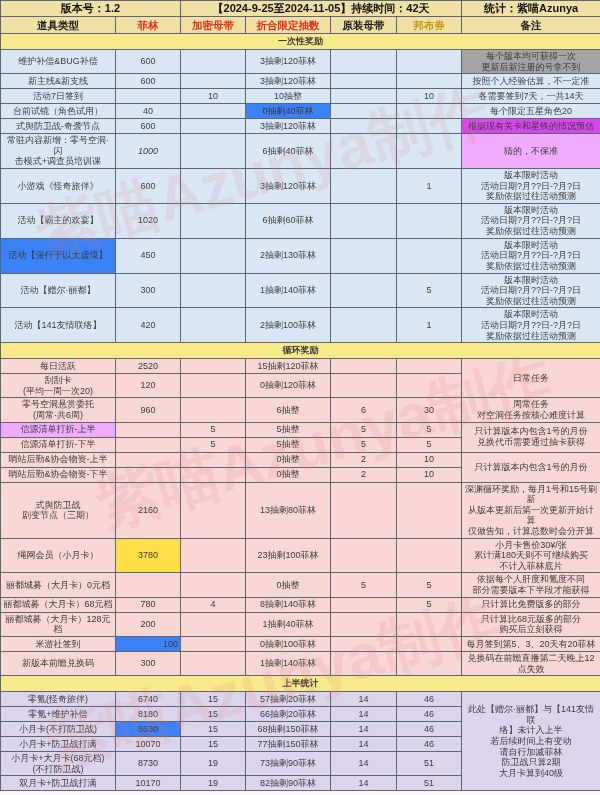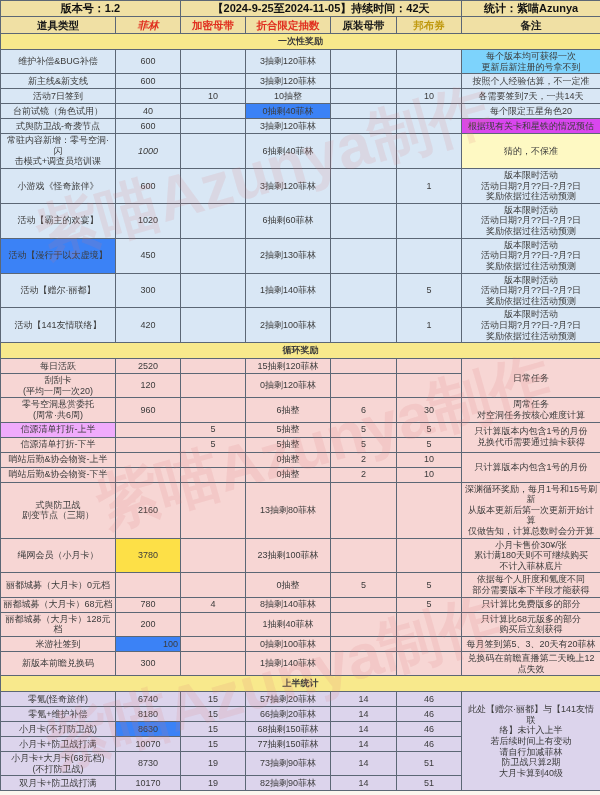--- a/index.html
+++ b/index.html
@@ -83,40 +83,40 @@
       <col style="width:139px">
     </colgroup>
     <thead>
       <tr class="title-row">
         <td colspan="2">版本号：1.2</td>
         <td colspan="4">【2024-9-25至2024-11-05】持续时间：42天</td>
         <td>统计：紫喵Azunya</td>
       </tr>
       <tr class="colhead-row" id="col-header-row">
           <td style="color: rgb(26, 26, 26);">道具类型</td>
-          <td style="color: rgb(224, 48, 32); font-style: italic;">菲林</td>
+          <td style="color: rgb(224, 48, 32);">菲林</td>
           <td style="color: rgb(224, 48, 32);">加密母带</td>
           <td style="color: rgb(224, 48, 32);">折合限定抽数</td>
           <td style="color: rgb(26, 26, 26);">原装母带</td>
           <td style="color: rgb(192, 154, 16);">邦布券</td>
           <td style="color: rgb(26, 26, 26);">备注</td>
         </tr>
     </thead>
     <tbody id="table-body">
         <tr>
           <td colspan="7" class="band">一次性奖励</td>
         </tr>
         <tr class="data-row">
           <td class="c0" style="background: rgb(217, 231, 245);">维护补偿&amp;BUG补偿</td>
           <td class="c1" style="background: rgb(217, 231, 245);">600</td>
           <td class="c2" style="background: rgb(217, 231, 245);"></td>
           <td class="c3" style="background: rgb(217, 231, 245);">3抽剩120菲林</td>
           <td class="c4" style="background: rgb(217, 231, 245);"></td>
           <td class="c5" style="background: rgb(217, 231, 245);"></td>
-          <td class="note" rowspan="1" style="background: #7dd3fc; text-align: center;">每个版本均可获得一次
+          <td class="note" rowspan="1" style="background: #a3a3a3; text-align: center;">每个版本均可获得一次
 更新后新注册的号拿不到</td>
         </tr>
         <tr class="data-row">
           <td class="c0" style="background: rgb(217, 231, 245);">新主线&amp;新支线</td>
           <td class="c1" style="background: rgb(217, 231, 245);">600</td>
           <td class="c2" style="background: rgb(217, 231, 245);"></td>
           <td class="c3" style="background: rgb(217, 231, 245);">3抽剩120菲林</td>
           <td class="c4" style="background: rgb(217, 231, 245);"></td>
           <td class="c5" style="background: rgb(217, 231, 245);"></td>
           <td class="note" rowspan="1" style="background: rgb(217, 231, 245);">按照个人经验估算，不一定准</td>
@@ -149,21 +149,21 @@
           <td class="note" rowspan="1" style="background: #d946ef;">根据现有关卡和星铁的情况预估</td>
         </tr>
         <tr class="data-row">
           <td class="c0" style="background: rgb(217, 231, 245);">常驻内容新增：零号空洞·闪
 击模式+调查员培训课</td>
           <td class="c1" style="background: rgb(217, 231, 245); font-style: italic;">1000</td>
           <td class="c2" style="background: rgb(217, 231, 245);"></td>
           <td class="c3" style="background: rgb(217, 231, 245);">6抽剩40菲林</td>
           <td class="c4" style="background: rgb(217, 231, 245);"></td>
           <td class="c5" style="background: rgb(217, 231, 245);"></td>
-          <td class="note" rowspan="1" style="background: #fef9c3;">猜的，不保准</td>
+          <td class="note" rowspan="1" style="background: #f0abfc;">猜的，不保准</td>
         </tr>
         <tr class="data-row">
           <td class="c0" style="background: rgb(217, 231, 245);">小游戏《怪奇旅伴》</td>
           <td class="c1" style="background: rgb(217, 231, 245);">600</td>
           <td class="c2" style="background: rgb(217, 231, 245);"></td>
           <td class="c3" style="background: rgb(217, 231, 245);">3抽剩120菲林</td>
           <td class="c4" style="background: rgb(217, 231, 245);"></td>
           <td class="c5" style="background: rgb(217, 231, 245);">1</td>
           <td class="note" rowspan="1" style="background: rgb(217, 231, 245);">版本限时活动
 活动日期?月??日-?月?日

